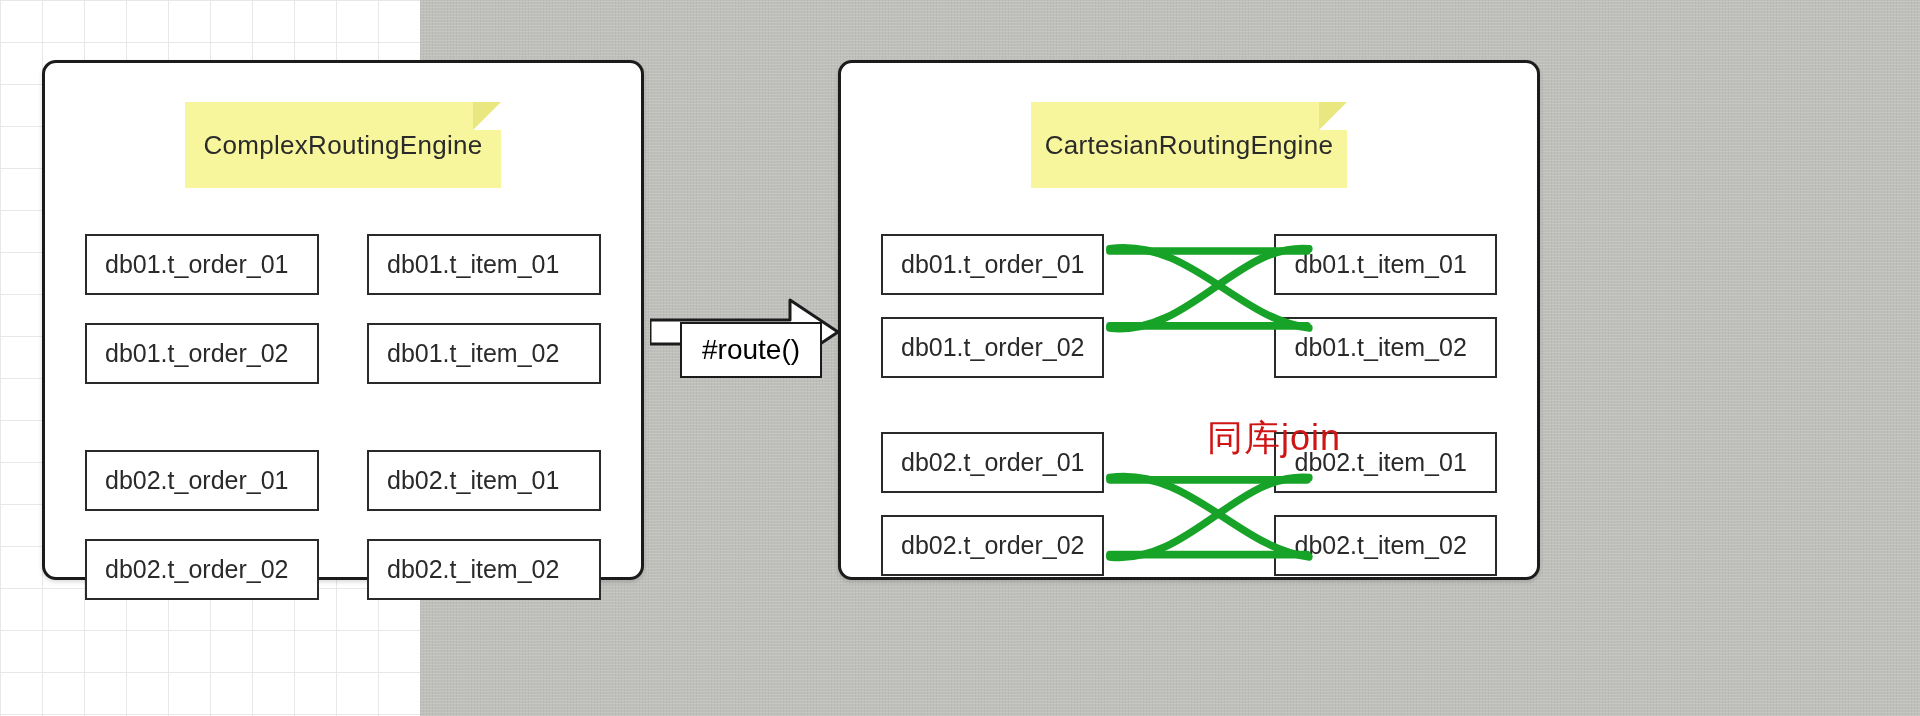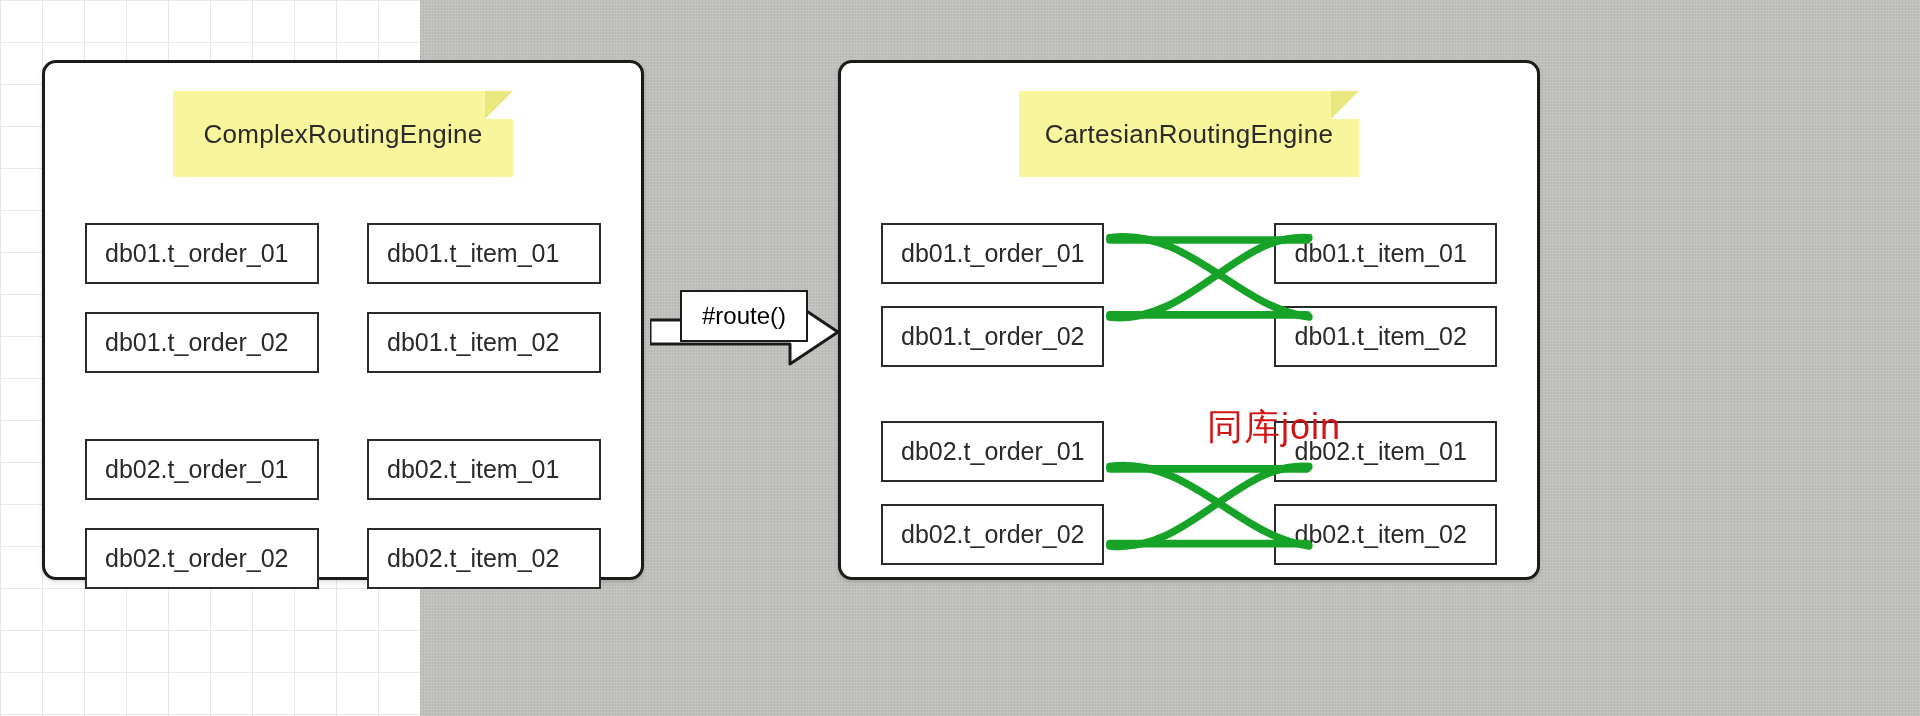--- a/index.html
+++ b/index.html
@@ -28,21 +28,21 @@
   .card {
     position: absolute; background: #fff;
     border: 3px solid #1b1b1b; border-radius: 14px;
     padding: 24px 28px 40px; box-shadow: 0 2px 4px rgba(0,0,0,.15);
   }
   .card-left  { left: 42px;  top: 60px; width: 602px; height: 520px; }
   .card-right { left: 838px; top: 60px; width: 702px; height: 520px; }
 
   
   .note {
-    position: relative; margin: 4px auto 30px; width: 340px; height: 86px;
+    position: relative; margin: 15px auto 30px; width: 316px; height: 86px;
     background: #f7f69c; display: flex; align-items: center; justify-content: center;
     font-size: 26px; color: #2a2a2a; letter-spacing: .3px;
   }
   .note .fold {
     position: absolute; top: 0; right: 0; width: 0; height: 0;
     border-top: 28px solid #e8e780; border-right: 28px solid #fff;
   }
 
   
   .grid2 { display: grid; grid-template-columns: 1fr 1fr; column-gap: 48px;
@@ -52,21 +52,21 @@
     border: 2px solid #2a2a2a; padding: 14px 18px; background: #fff;
     font-size: 25px; color: #2a2a2a; white-space: nowrap; text-align: left;
   }
   .spacerRow { grid-column: 1 / span 2; height: 10px; }
 
   
   .arrow-group { position: absolute; left: 650px; top: 290px; width: 190px; height: 84px; }
   .arrow-group svg { position: absolute; inset: 0; }
   .arrow-label {
     position: absolute; border: 2px solid #1b1b1b; background: #fff;
-    padding: 10px 20px; font-size: 24px; left: 30px; top: 0;
+    padding: 10px 20px; font-size: 28px; left: 30px; top: 32px;
   }
 
   
   .overlay { position: absolute; inset: 0; pointer-events: none; }
   .join-label { position: absolute; font-size: 36px; color: #d01515;
                 font-weight: 500; left: 318px; top: 196px; letter-spacing: 1px; margin-left: 20px; }
 
 </style>
 </head>
 <body>

